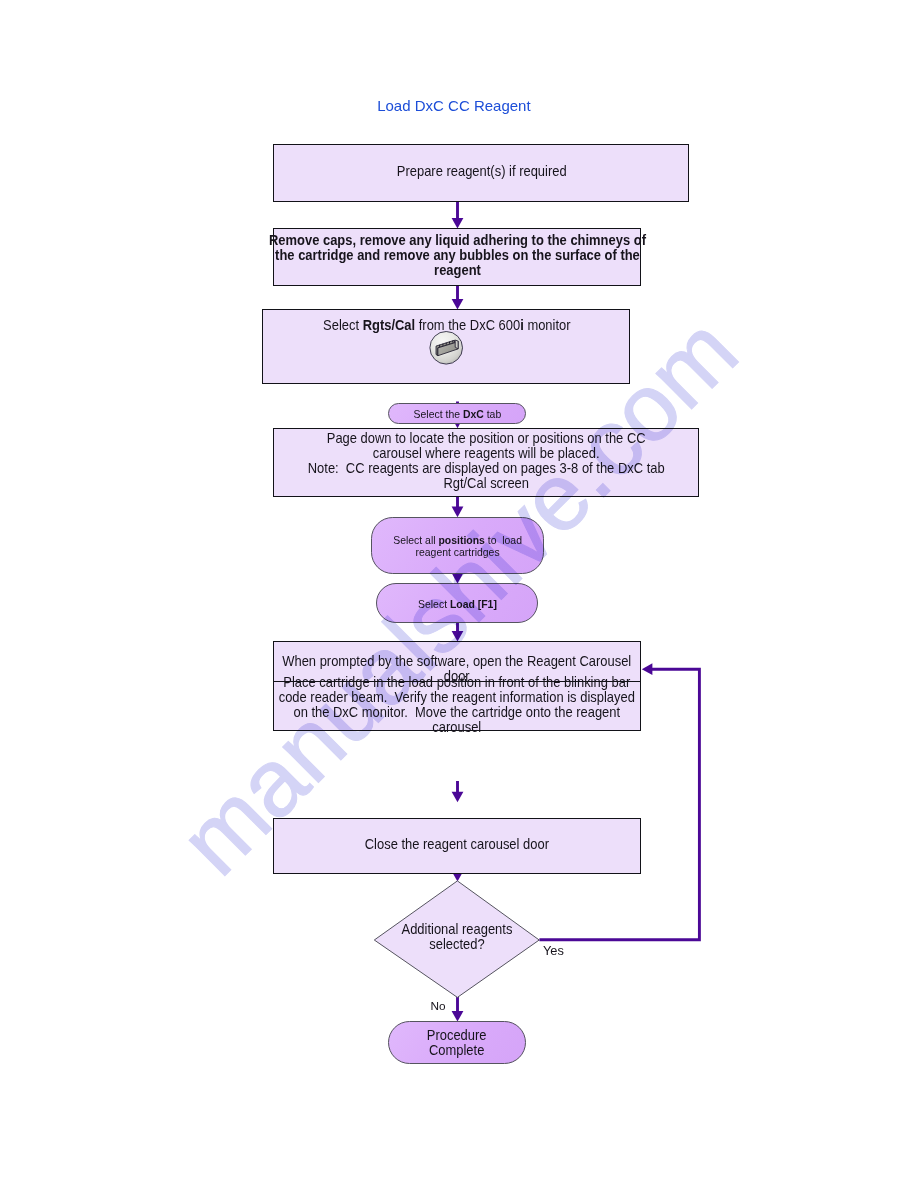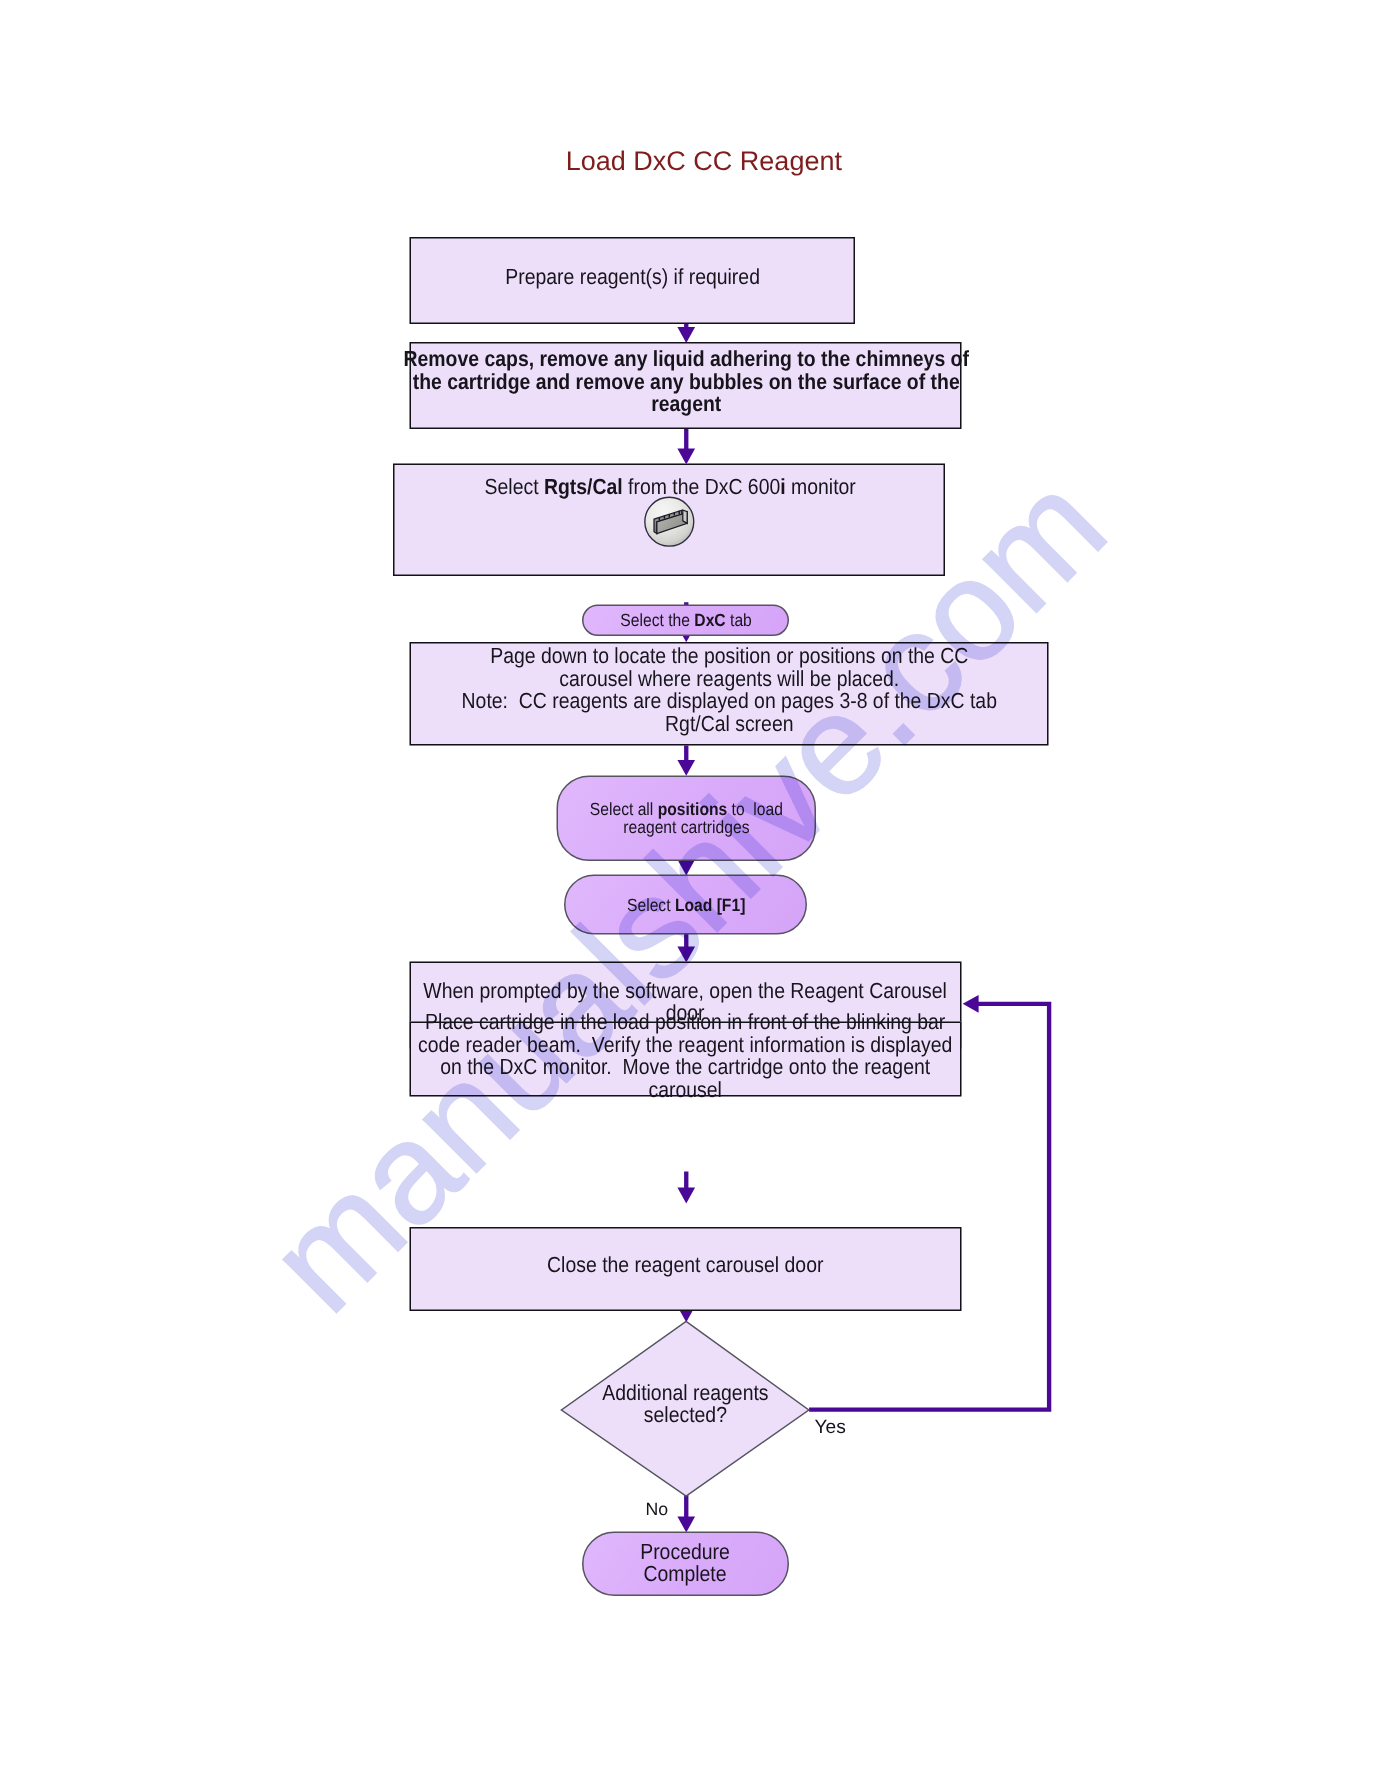--- a/index.html
+++ b/index.html
@@ -19,22 +19,22 @@
     font-family:"Liberation Sans",sans-serif;
     font-size:95px;
     line-height:0;
     color:#D4D4F6;
     -webkit-text-stroke:1.1px #D4D4F6;
     white-space:nowrap;
   }
 
   .title{
     position:absolute;
-    font-size:18px;
-    color:#7f1d1d;
+    font-size:15px;
+    color:#1d4ed8;
     white-space:nowrap;
   }
 
   .node{position:absolute;box-sizing:border-box;}
   .rectnode{
     background:#EDDFFA;
     border:1.45px solid #121218;
     display:flex; align-items:center; justify-content:center;
   }
   .rnd{
@@ -102,21 +102,21 @@
         <polygon points="457.5,719.6 451.6,709 463.4,709"></polygon>
         <polygon points="457.5,802.3 451.6,791.6999999999999 463.4,791.6999999999999"></polygon>
         <polygon points="457.5,881.5 451.6,870.9 463.4,870.9"></polygon>
         <polygon points="457.5,1021.6 451.6,1011 463.4,1011"></polygon>
         <polygon points="641.8,669.2 652.4,663.3000000000001 652.4,675.1"></polygon>
       </g>
   </svg>
 
   <div class="title" style="left:377.2px;top:96.9px;">Load DxC CC Reagent</div>
 
-  <div class="node rectnode" style="left:273.3px;top:158px;width:297px;height:58.1px;">
+  <div class="node rectnode" style="left:273.3px;top:144px;width:416px;height:58.1px;">
     <div class="txt">Prepare reagent(s) if required</div>
   </div>
 
   <div class="node rectnode" style="left:273.3px;top:228.0px;width:367.6px;height:57.9px;font-weight:bold;">
     <div class="txt">Remove&nbsp;caps,&nbsp;remove&nbsp;any&nbsp;liquid&nbsp;adhering&nbsp;to&nbsp;the&nbsp;chimneys&nbsp;of<br>the&nbsp;cartridge&nbsp;and&nbsp;remove&nbsp;any&nbsp;bubbles&nbsp;on&nbsp;the&nbsp;surface&nbsp;of&nbsp;the<br>reagent</div>
   </div>
 
   <div class="node rectnode" style="left:262px;top:309.0px;width:367.6px;height:74.9px;">
     <div class="txt" style="position:absolute;left:0;top:8.0px;width:367.6px;">Select&nbsp;<b>Rgts/Cal</b>&nbsp;from&nbsp;the&nbsp;DxC&nbsp;600<b>i</b>&nbsp;monitor</div>
     <svg style="position:absolute;left:165.1px;top:20.0px;" width="36" height="36" viewBox="0 0 36 36">

